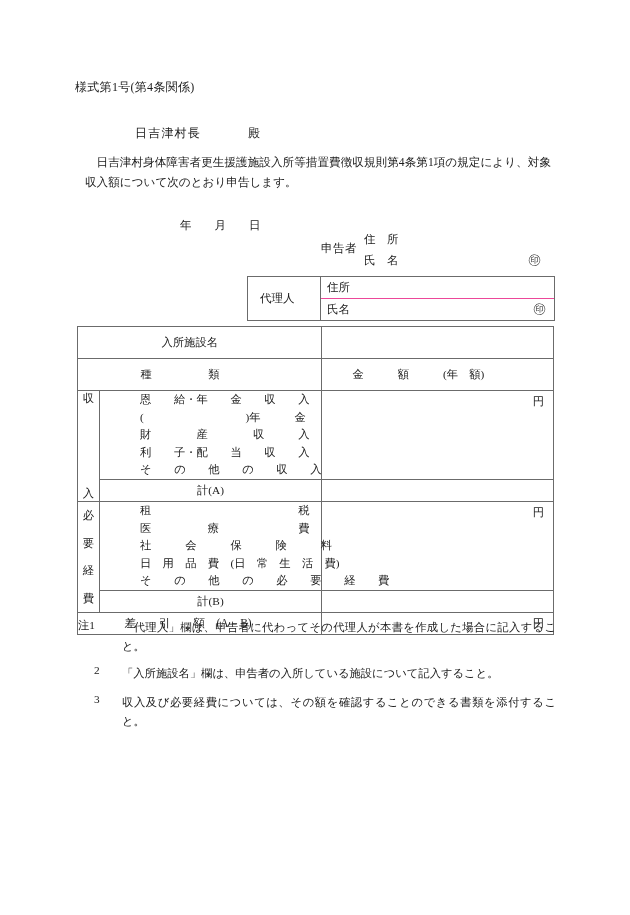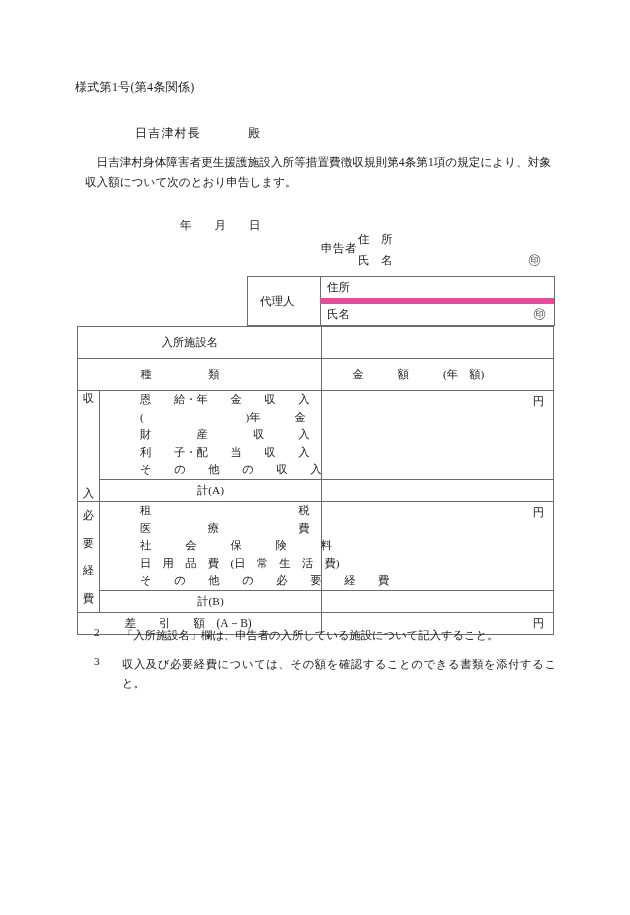--- a/index.html
+++ b/index.html
@@ -93,21 +93,21 @@
     width: 245px;
     font-size: 11.5px;
   }
   #applicant-label {
     position: absolute;
     left: 11px; top: 9px;
     letter-spacing: 0.5px;
   }
   .applicant-field {
     position: absolute;
-    left: 48px;
+    left: 54px;
     width: 44px;
   }
   #applicant-address { top: 0px; }
   #applicant-name { top: 21px; }
   #applicant-seal {
     position: absolute;
     left: 218px; top: 21px;
     font-size: 13px;
     line-height: 1;
   }
@@ -132,21 +132,21 @@
     padding: 0 6px;
   }
   #proxy-label-cell .spread { width: 48px; margin: 7px auto; }
   .proxy-value-cell {
     height: 21px;
     padding: 0 6px;
     position: relative;
     vertical-align: middle;
   }
   #proxy-row-address .proxy-value-cell {
-    border-bottom: 6px solid #ec4899;
+    border-bottom: 1px solid #ec4899;
   }
   .proxy-seal {
     position: absolute;
     right: 8px; top: 3px;
     font-size: 13px;
     line-height: 1;
   }
 
   
   #main-table {
@@ -424,20 +424,24 @@
         <td id="diff-amount-cell">
           <span class="yen-mark jp">円</span>
           <span class="jp"></span>
         </td>
       </tr>
     </tbody>
       </table>
   </div>
 
   <div class="abs" id="notes">
+    <div class="note-item" id="note-1">
+      <span class="note-num jp">注1</span>
+      <span class="note-text jp">「代理人」欄は、申告者に代わってその代理人が本書を作成した場合に記入すること。</span>
+    </div>
     <div class="note-item" id="note-2">
       <span class="note-num jp">2</span>
       <span class="note-text jp">「入所施設名」欄は、申告者の入所している施設について記入すること。</span>
     </div>
     <div class="note-item" id="note-3">
       <span class="note-num jp">3</span>
       <span class="note-text jp">収入及び必要経費については、その額を確認することのできる書類を添付すること。</span>
     </div>
   </div>
 

